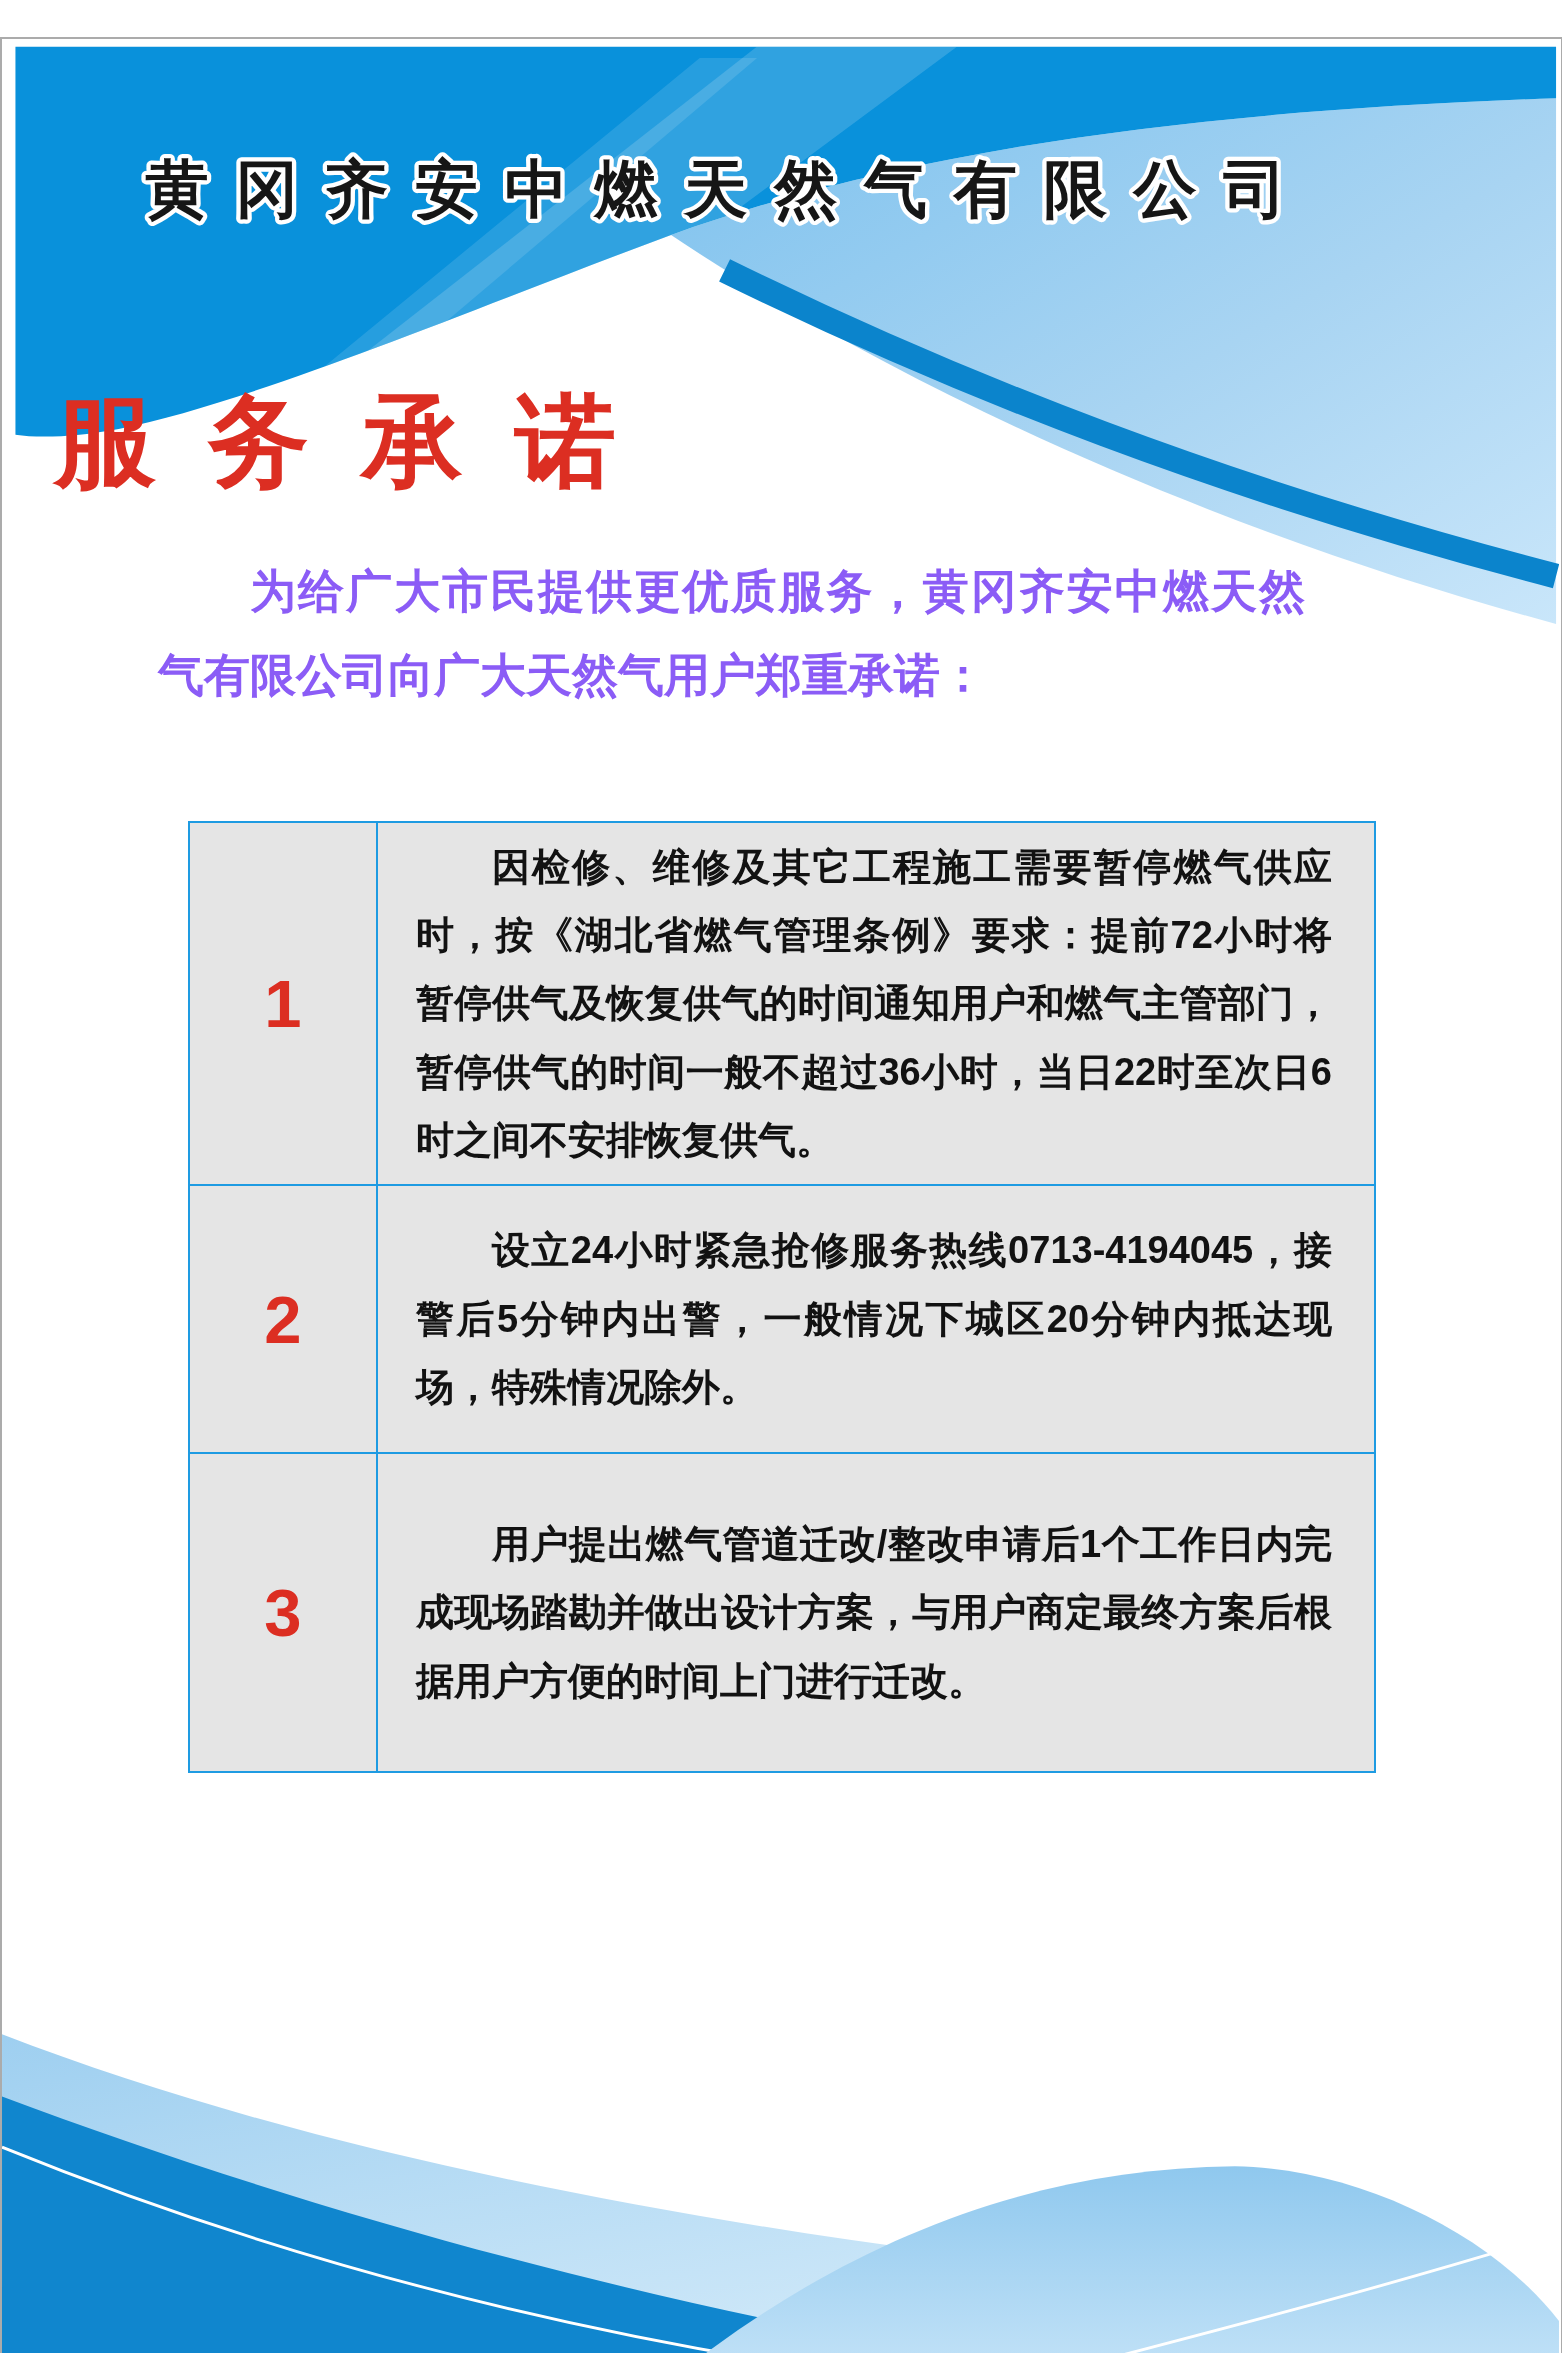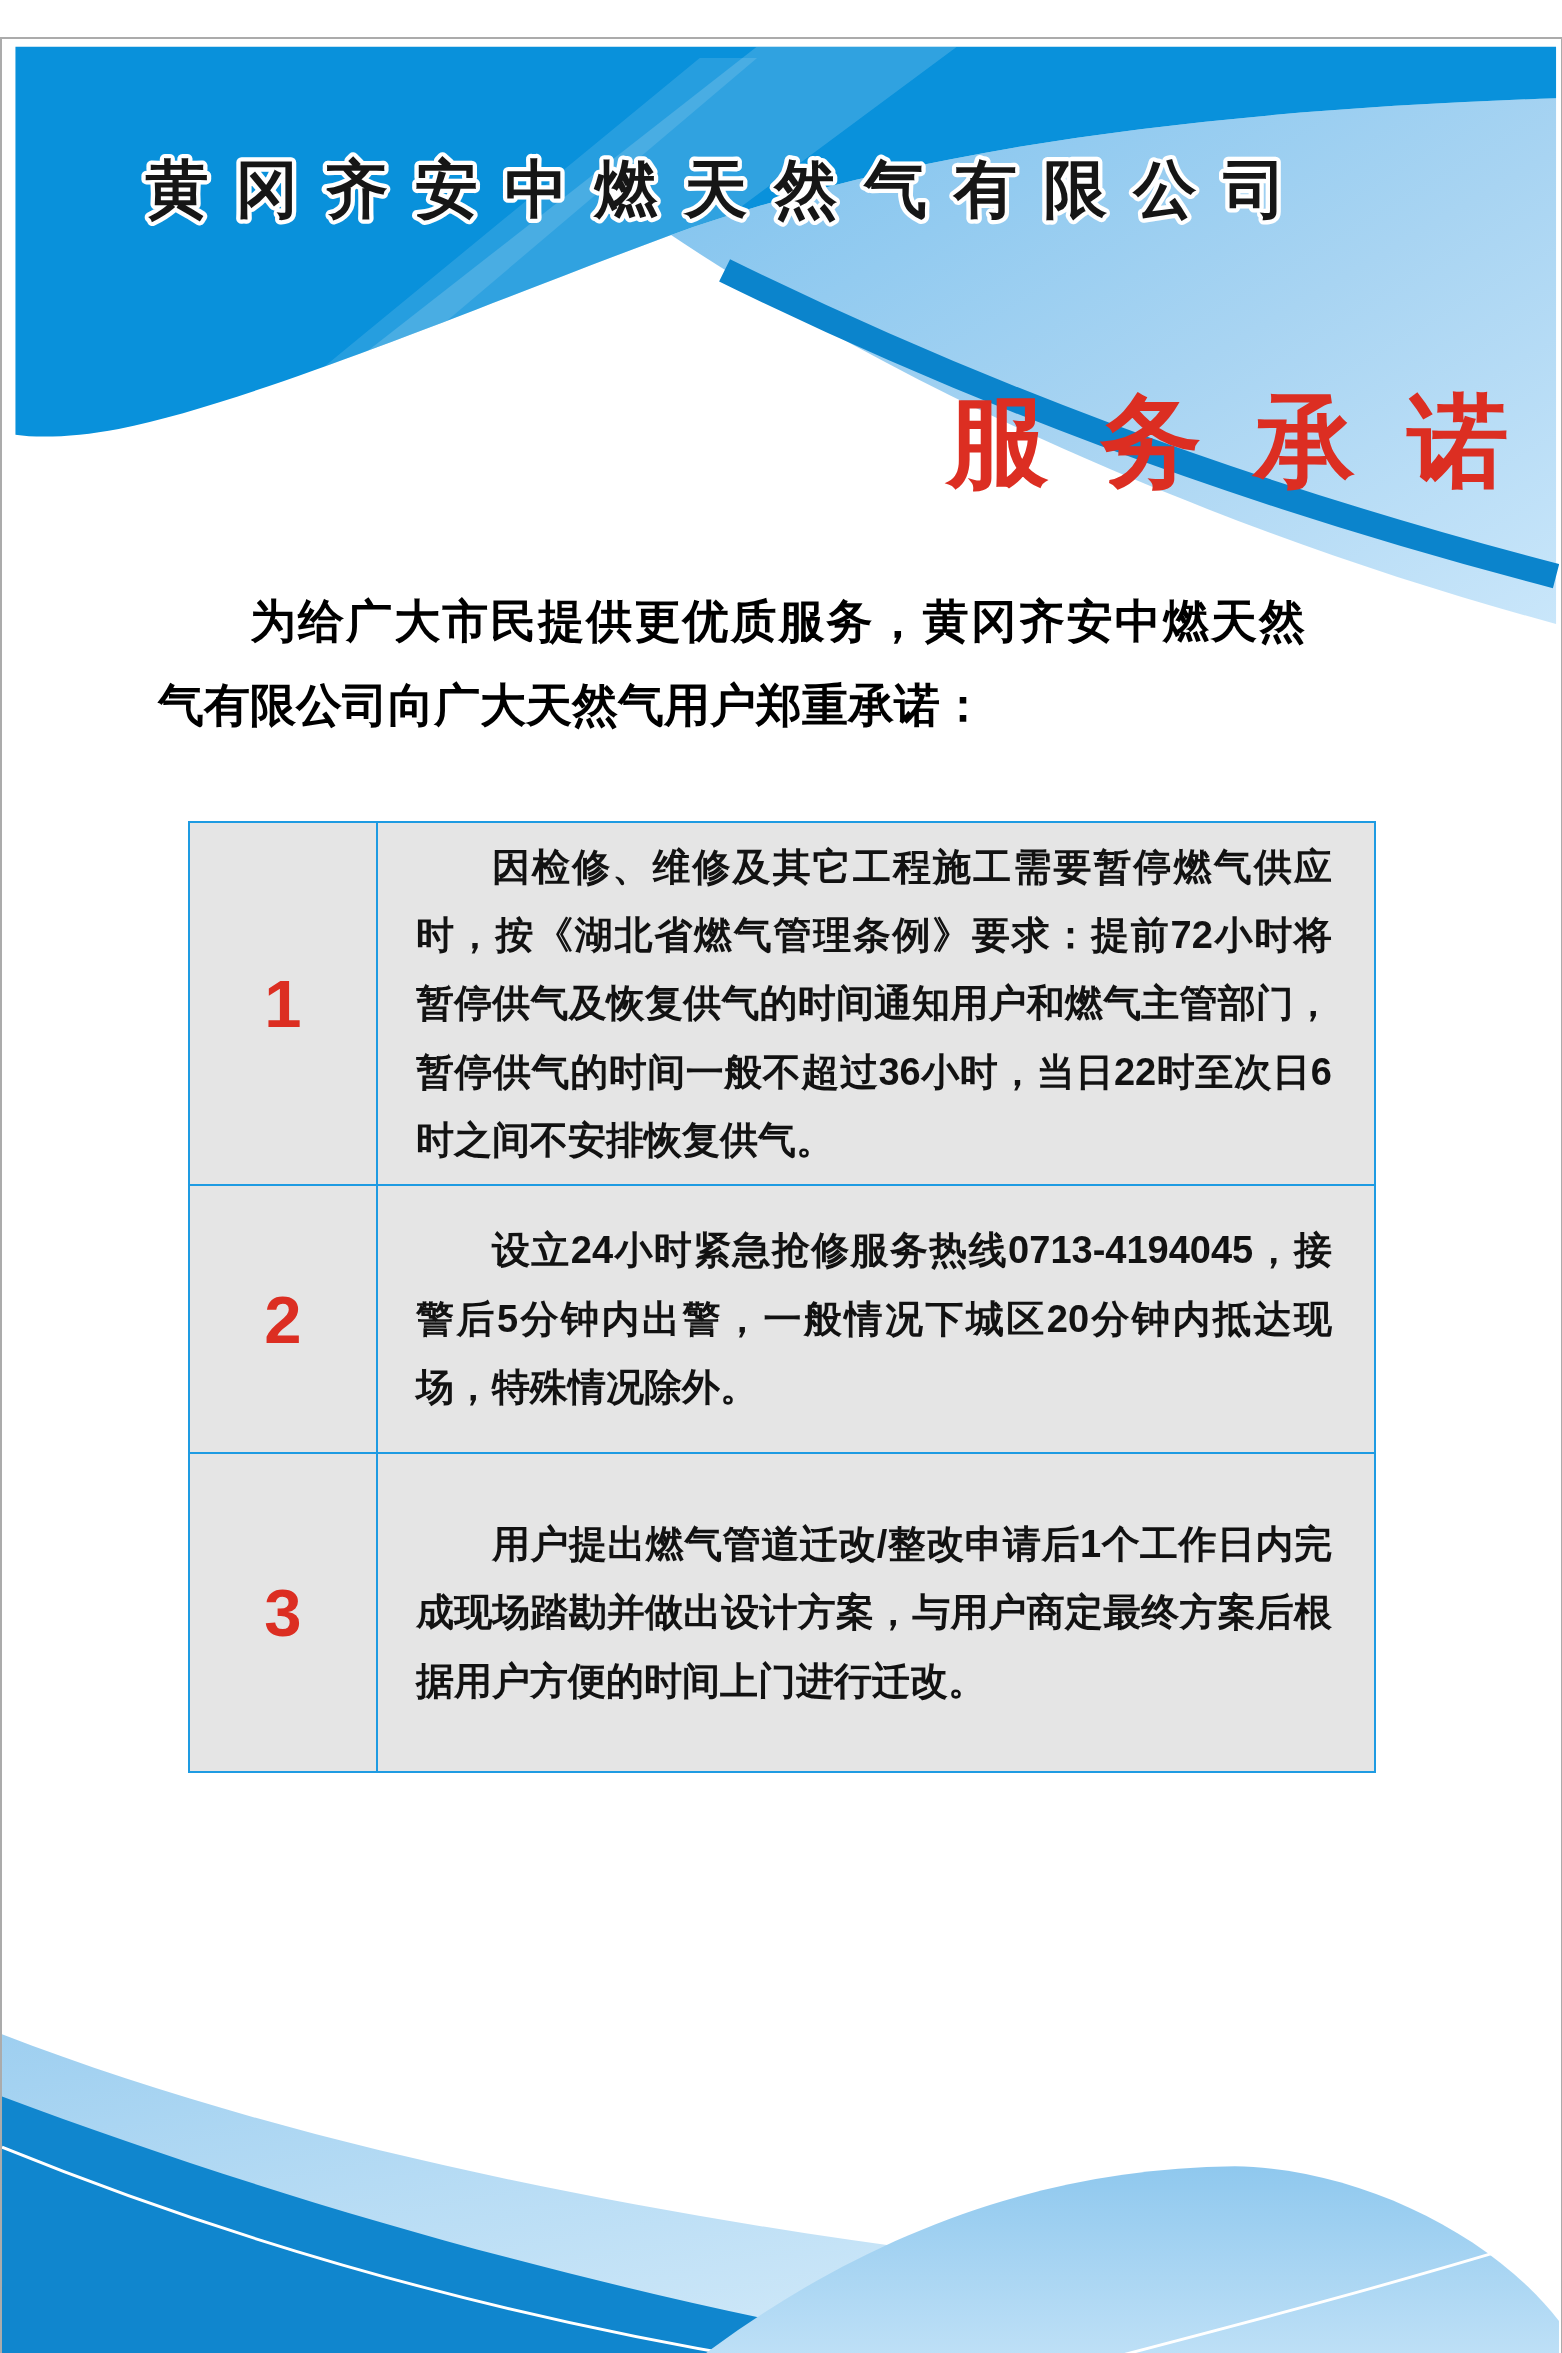--- a/index.html
+++ b/index.html
@@ -15,34 +15,34 @@
   }
   .header-art{position:absolute;top:0;left:0;width:1557px;height:669px;}
   .footer-art{position:absolute;left:0;bottom:0;width:1557px;height:497px;}
   .company-text{
     font-family:"Liberation Sans","DejaVu Sans",sans-serif;
     font-weight:900;
   }
   .page-title{
     position:absolute;
     top:336px;left:0;width:100%;
-    text-align:right;
+    text-align:left;
     font-size:101px;
     font-weight:900;
     color:#DC2E22;
     letter-spacing:0.52em;
     text-indent:0.52em;
     white-space:nowrap;
   }
   .intro{
     position:absolute;
-    left:156px;top:541px;width:1147px;
+    left:156px;top:511px;width:1147px;
     font-size:46px;
     font-weight:bold;
-    color:#000000;
+    color:#8b5cf6;
     line-height:1.82;
     text-indent:2em;
     text-align:justify;
   }
   .commitments{
     position:absolute;
     left:186px;top:782px;
     width:1188px;
     border-collapse:collapse;
     table-layout:fixed;

